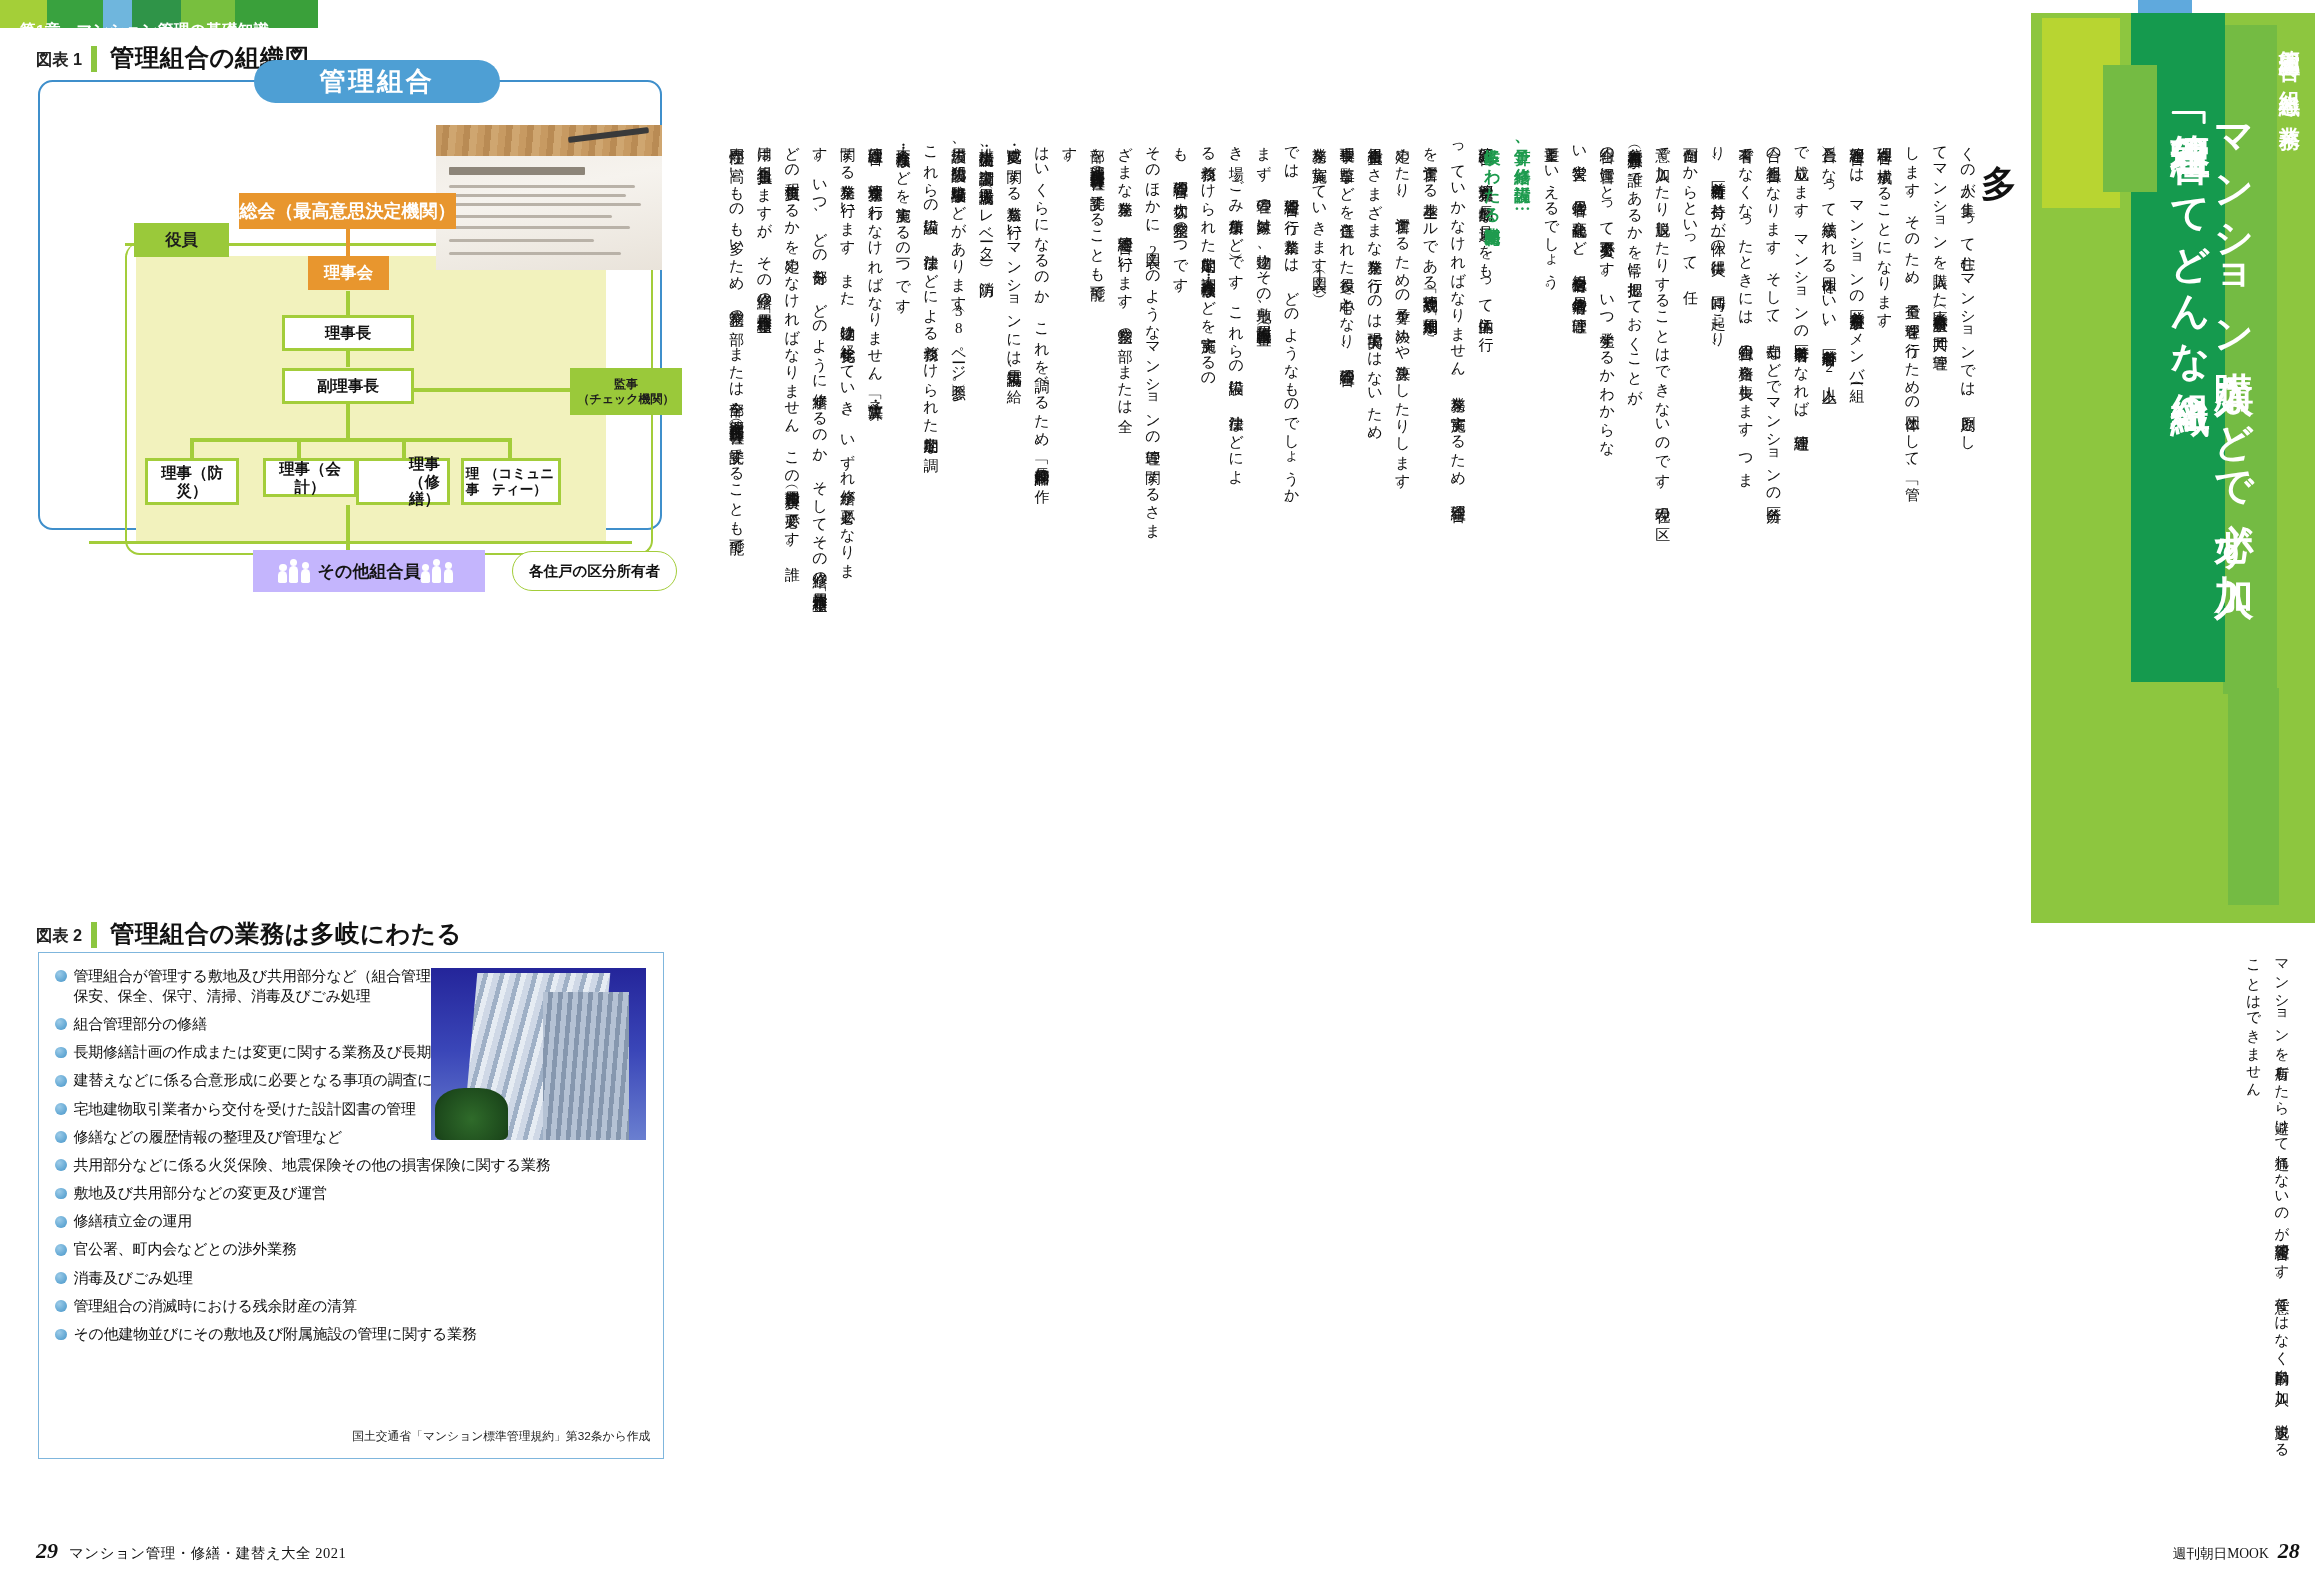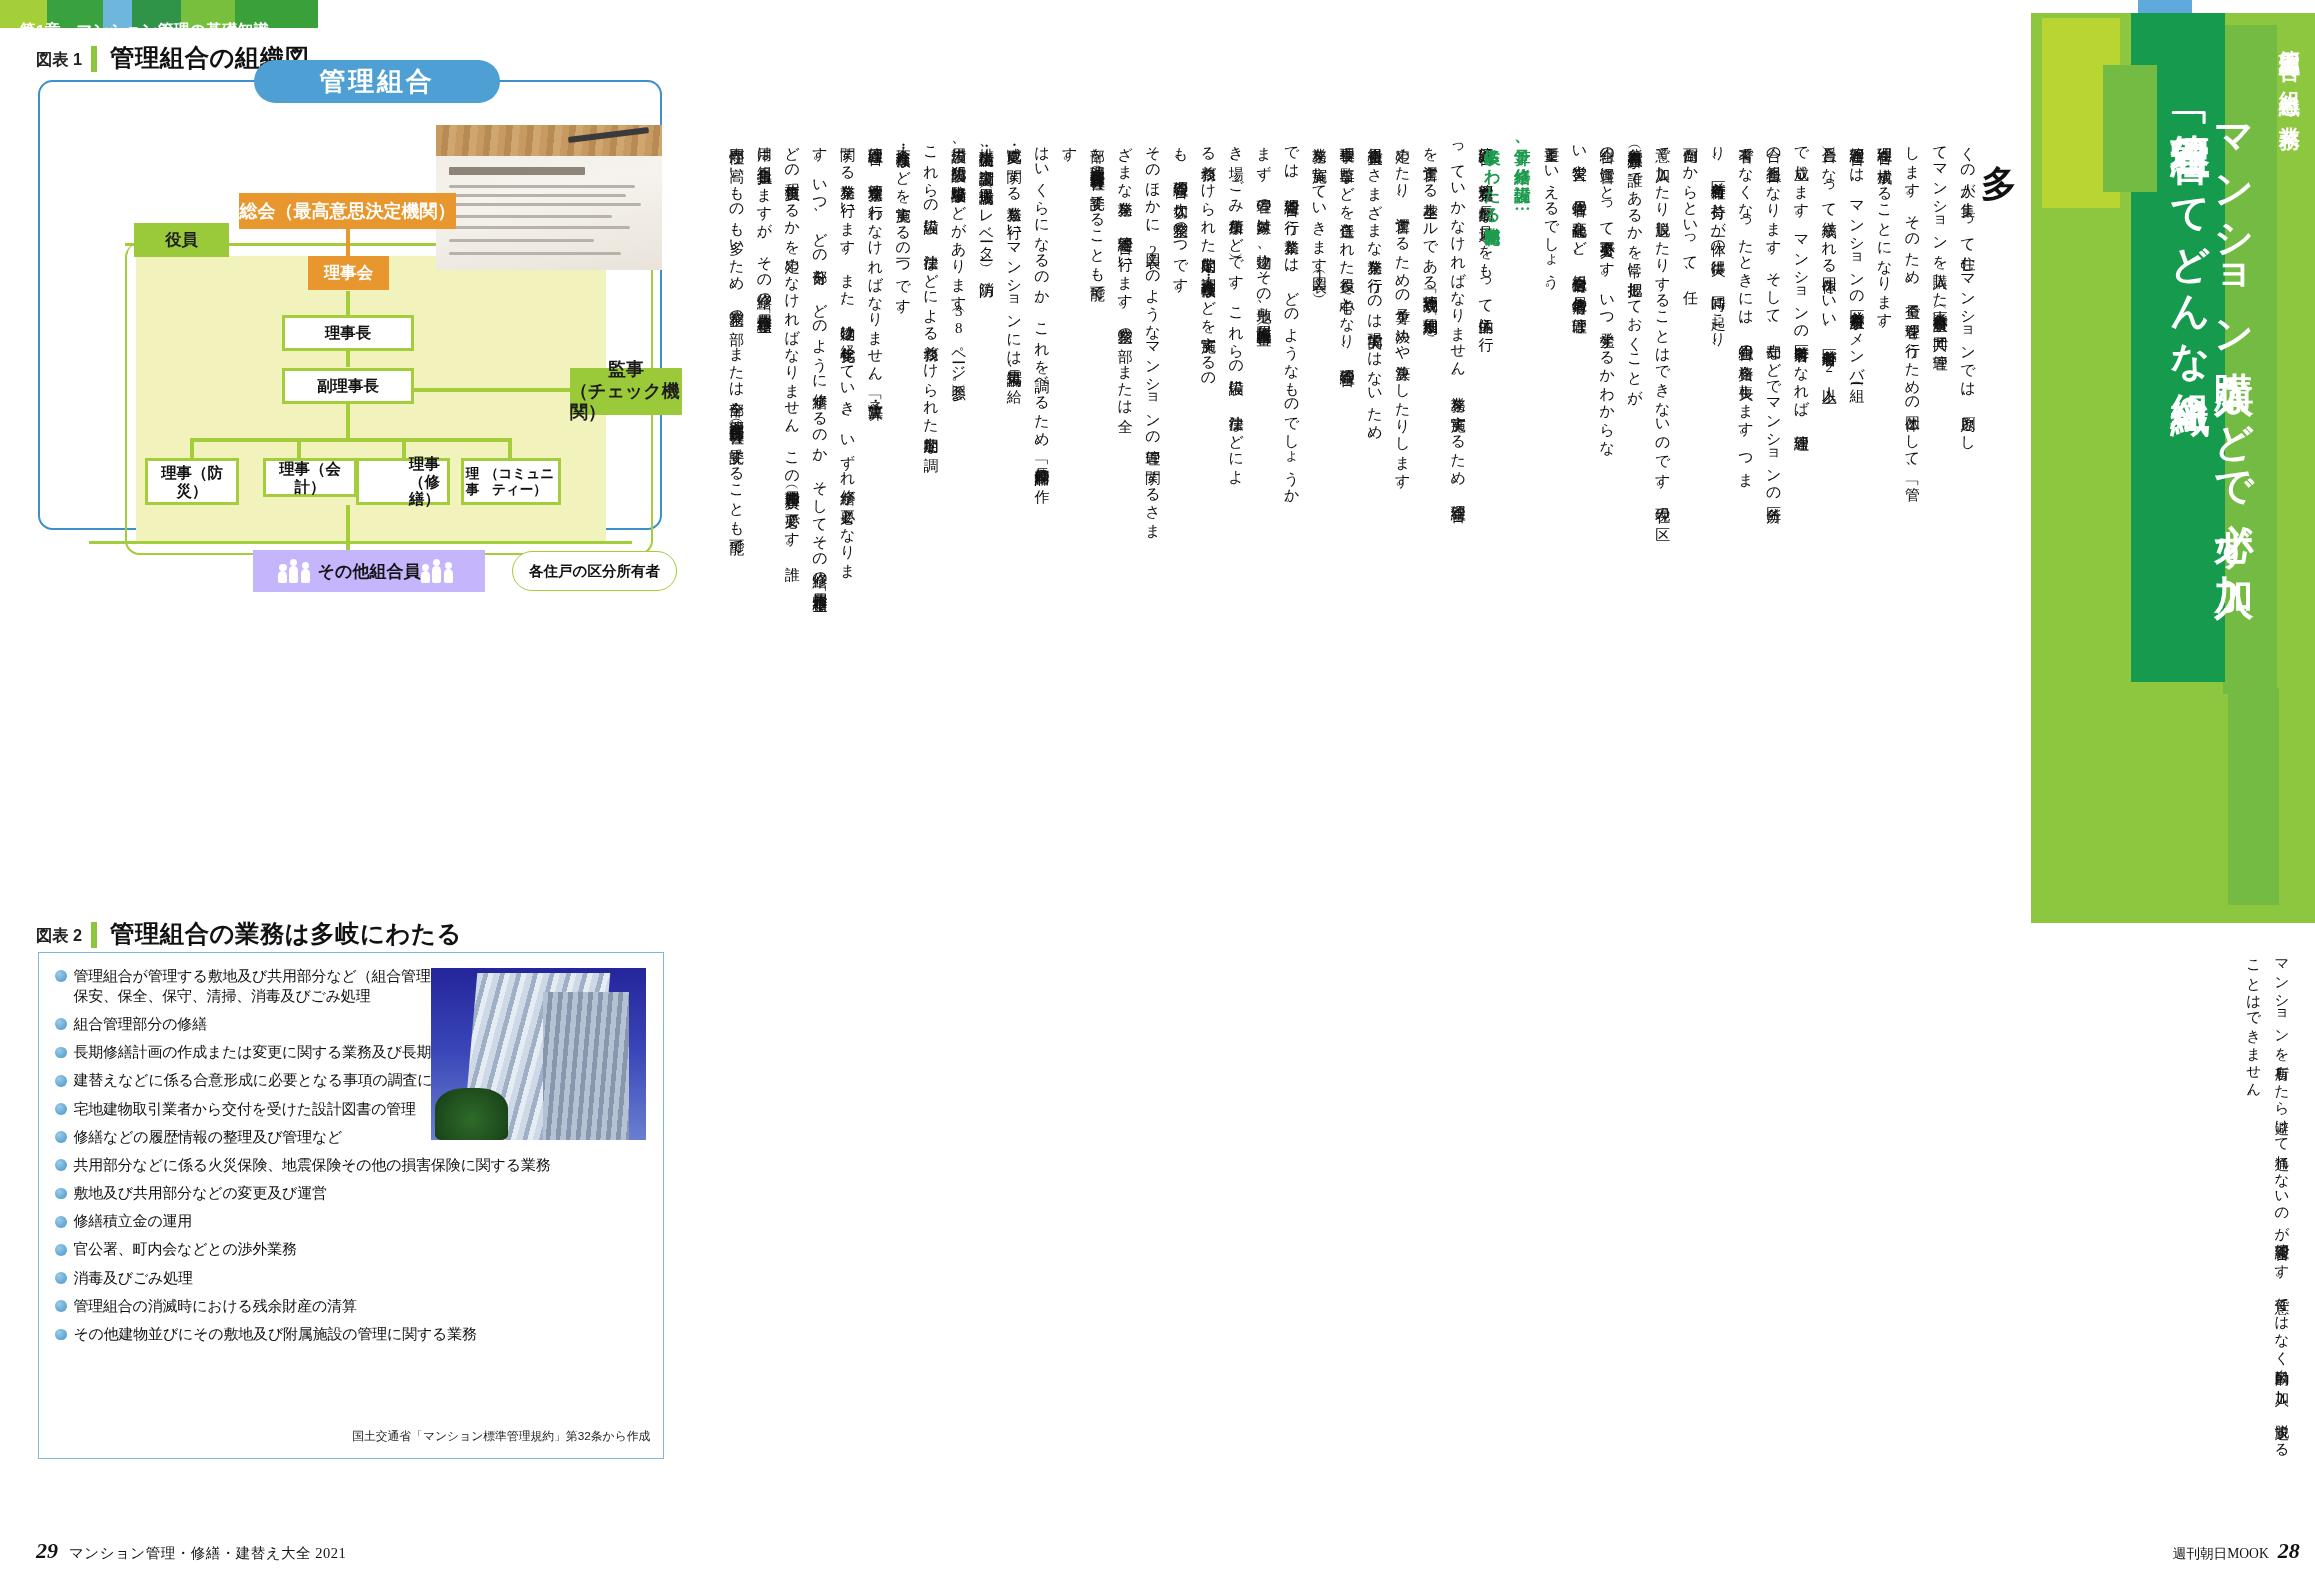--- a/index.html
+++ b/index.html
@@ -56,21 +56,21 @@
     color:#fff;font-size:16.3px;font-weight:bold;display:flex;align-items:center;justify-content:center;z-index:5;}
   .wbox{position:absolute;background:#fff;border:3.6px solid #a3cd3a;box-sizing:border-box;
     display:flex;align-items:center;justify-content:center;font-size:15.4px;font-weight:bold;color:#111;z-index:5;text-align:center;line-height:1.15;}
   #b-rijicho{left:244px;top:235px;width:132px;height:36px;}
   #b-fuku{left:244px;top:288px;width:132px;height:36px;}
   #b-d1{left:107px;top:378px;width:94px;height:47px;}
   #b-d2{left:213px;top:378px;width:94px;height:39px;margin-left:12px;}
   #b-d3{left:318px;top:378px;width:94px;height:47px;padding-left:43px;}
   #b-d4{left:423px;top:378px;width:100px;height:47px;font-size:13.6px;}
   .kanji-box{position:absolute;left:532px;top:288px;width:112px;height:47px;background:#9ac93a;
-    color:#1d1d1d;font-size:18px;font-weight:bold;display:flex;flex-direction:column;align-items:center;justify-content:center;line-height:1.2;z-index:6;}
+    color:#1d1d1d;font-size:12px;font-weight:bold;display:flex;flex-direction:column;align-items:center;justify-content:center;line-height:1.2;z-index:6;}
 
   .sonota{position:absolute;left:215px;top:470px;width:232px;height:42px;background:#c4b5fd;
     display:flex;align-items:center;justify-content:center;z-index:6;}
   .sonota .lbl{font-size:17px;font-weight:bold;color:#141414;}
   .kubun-box{position:absolute;left:474px;top:471px;width:165px;height:40px;background:#fff;
     border:1.8px solid #a3cd3a;border-radius:20px;display:flex;align-items:center;justify-content:center;
     font-size:14.5px;font-weight:bold;color:#111;z-index:6;box-sizing:border-box;}
 
   .ln{position:absolute;background:#a3cd3a;z-index:2;}
   .ln-o{position:absolute;background:#e8962e;z-index:2;}

